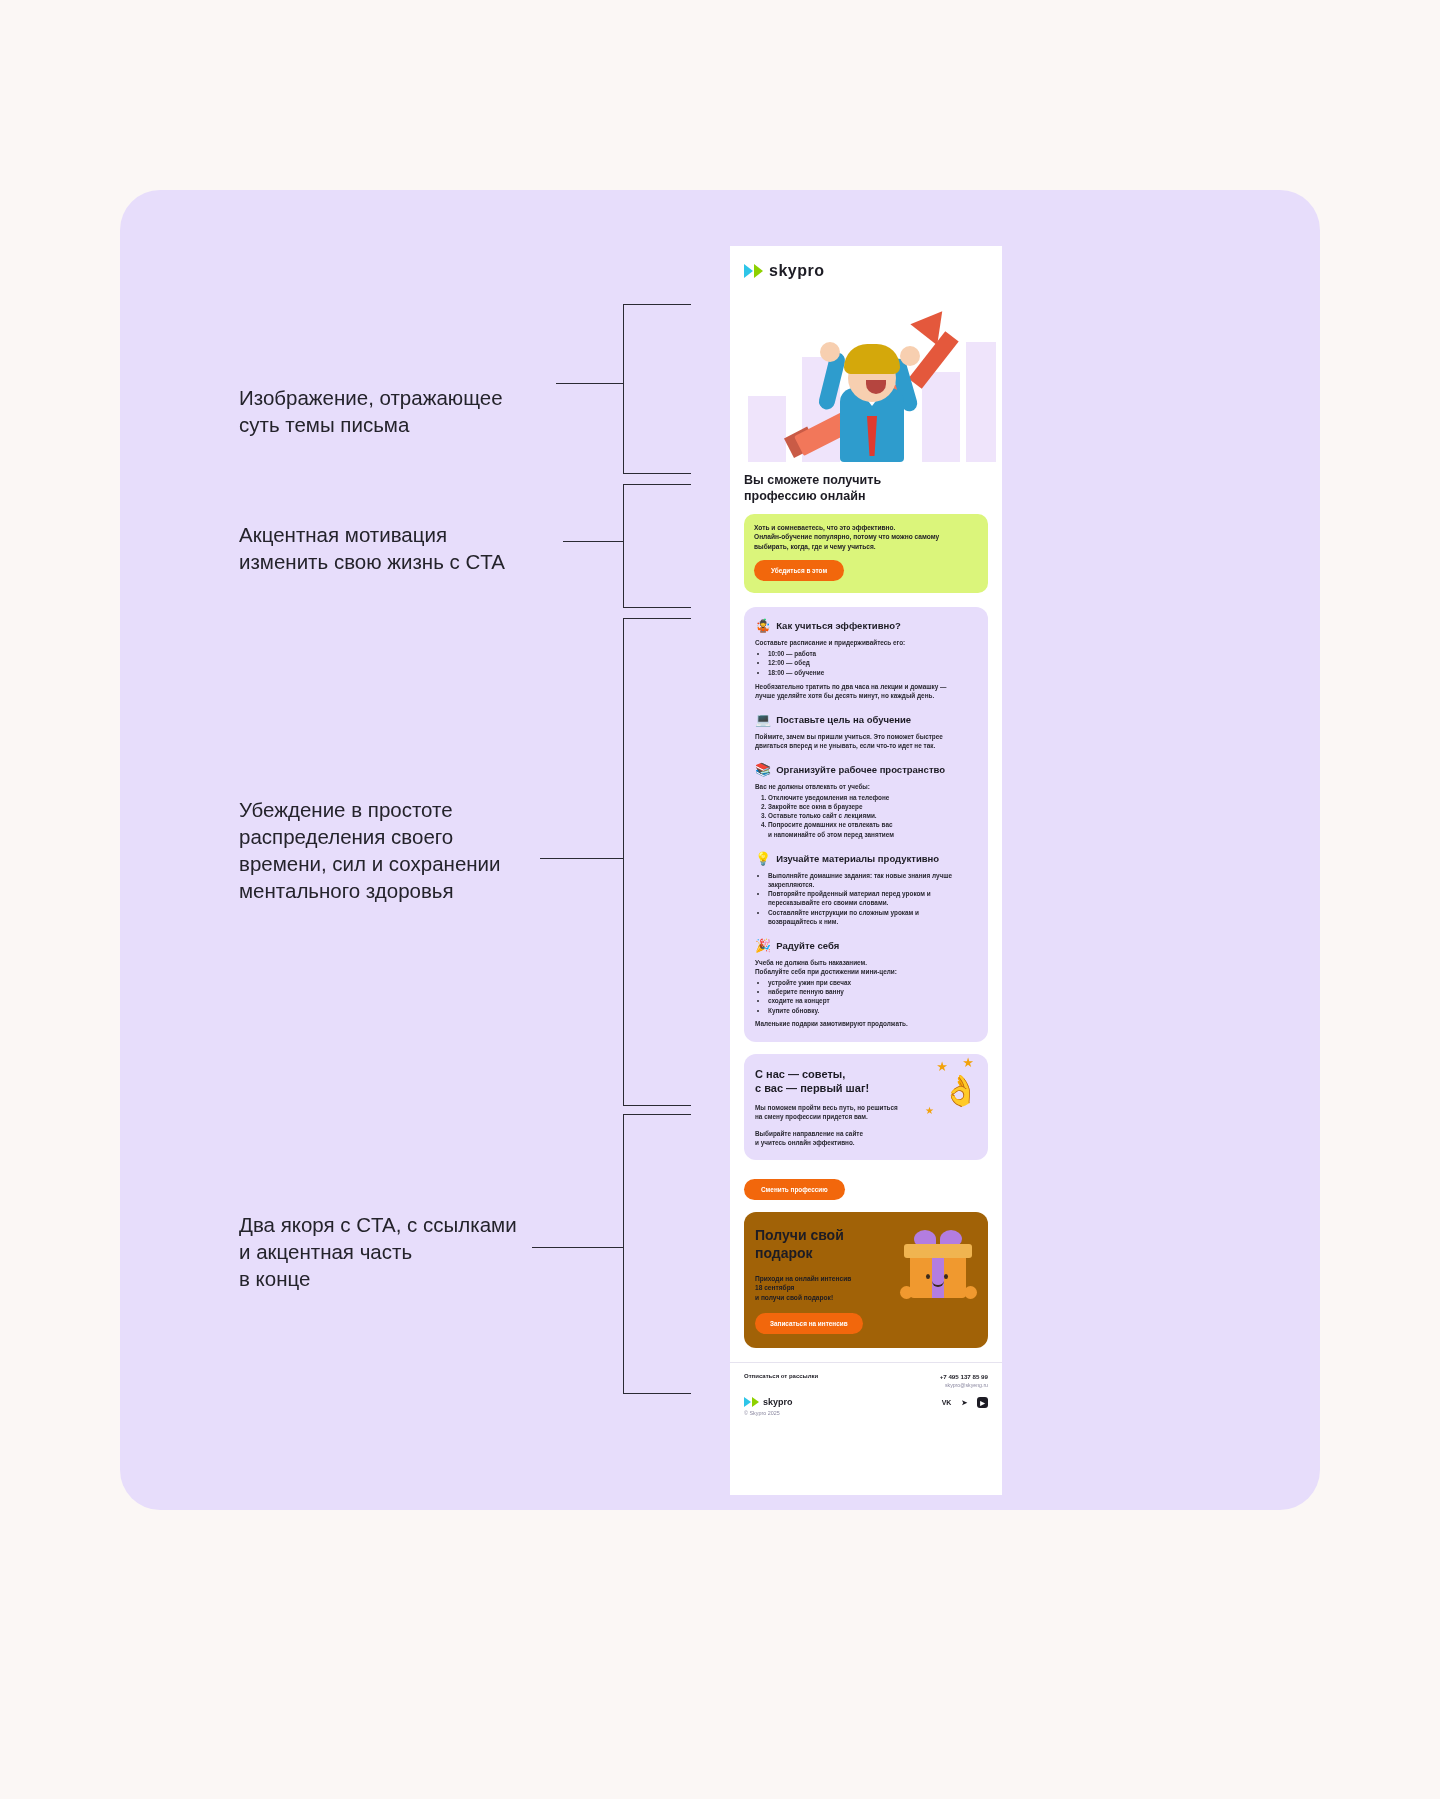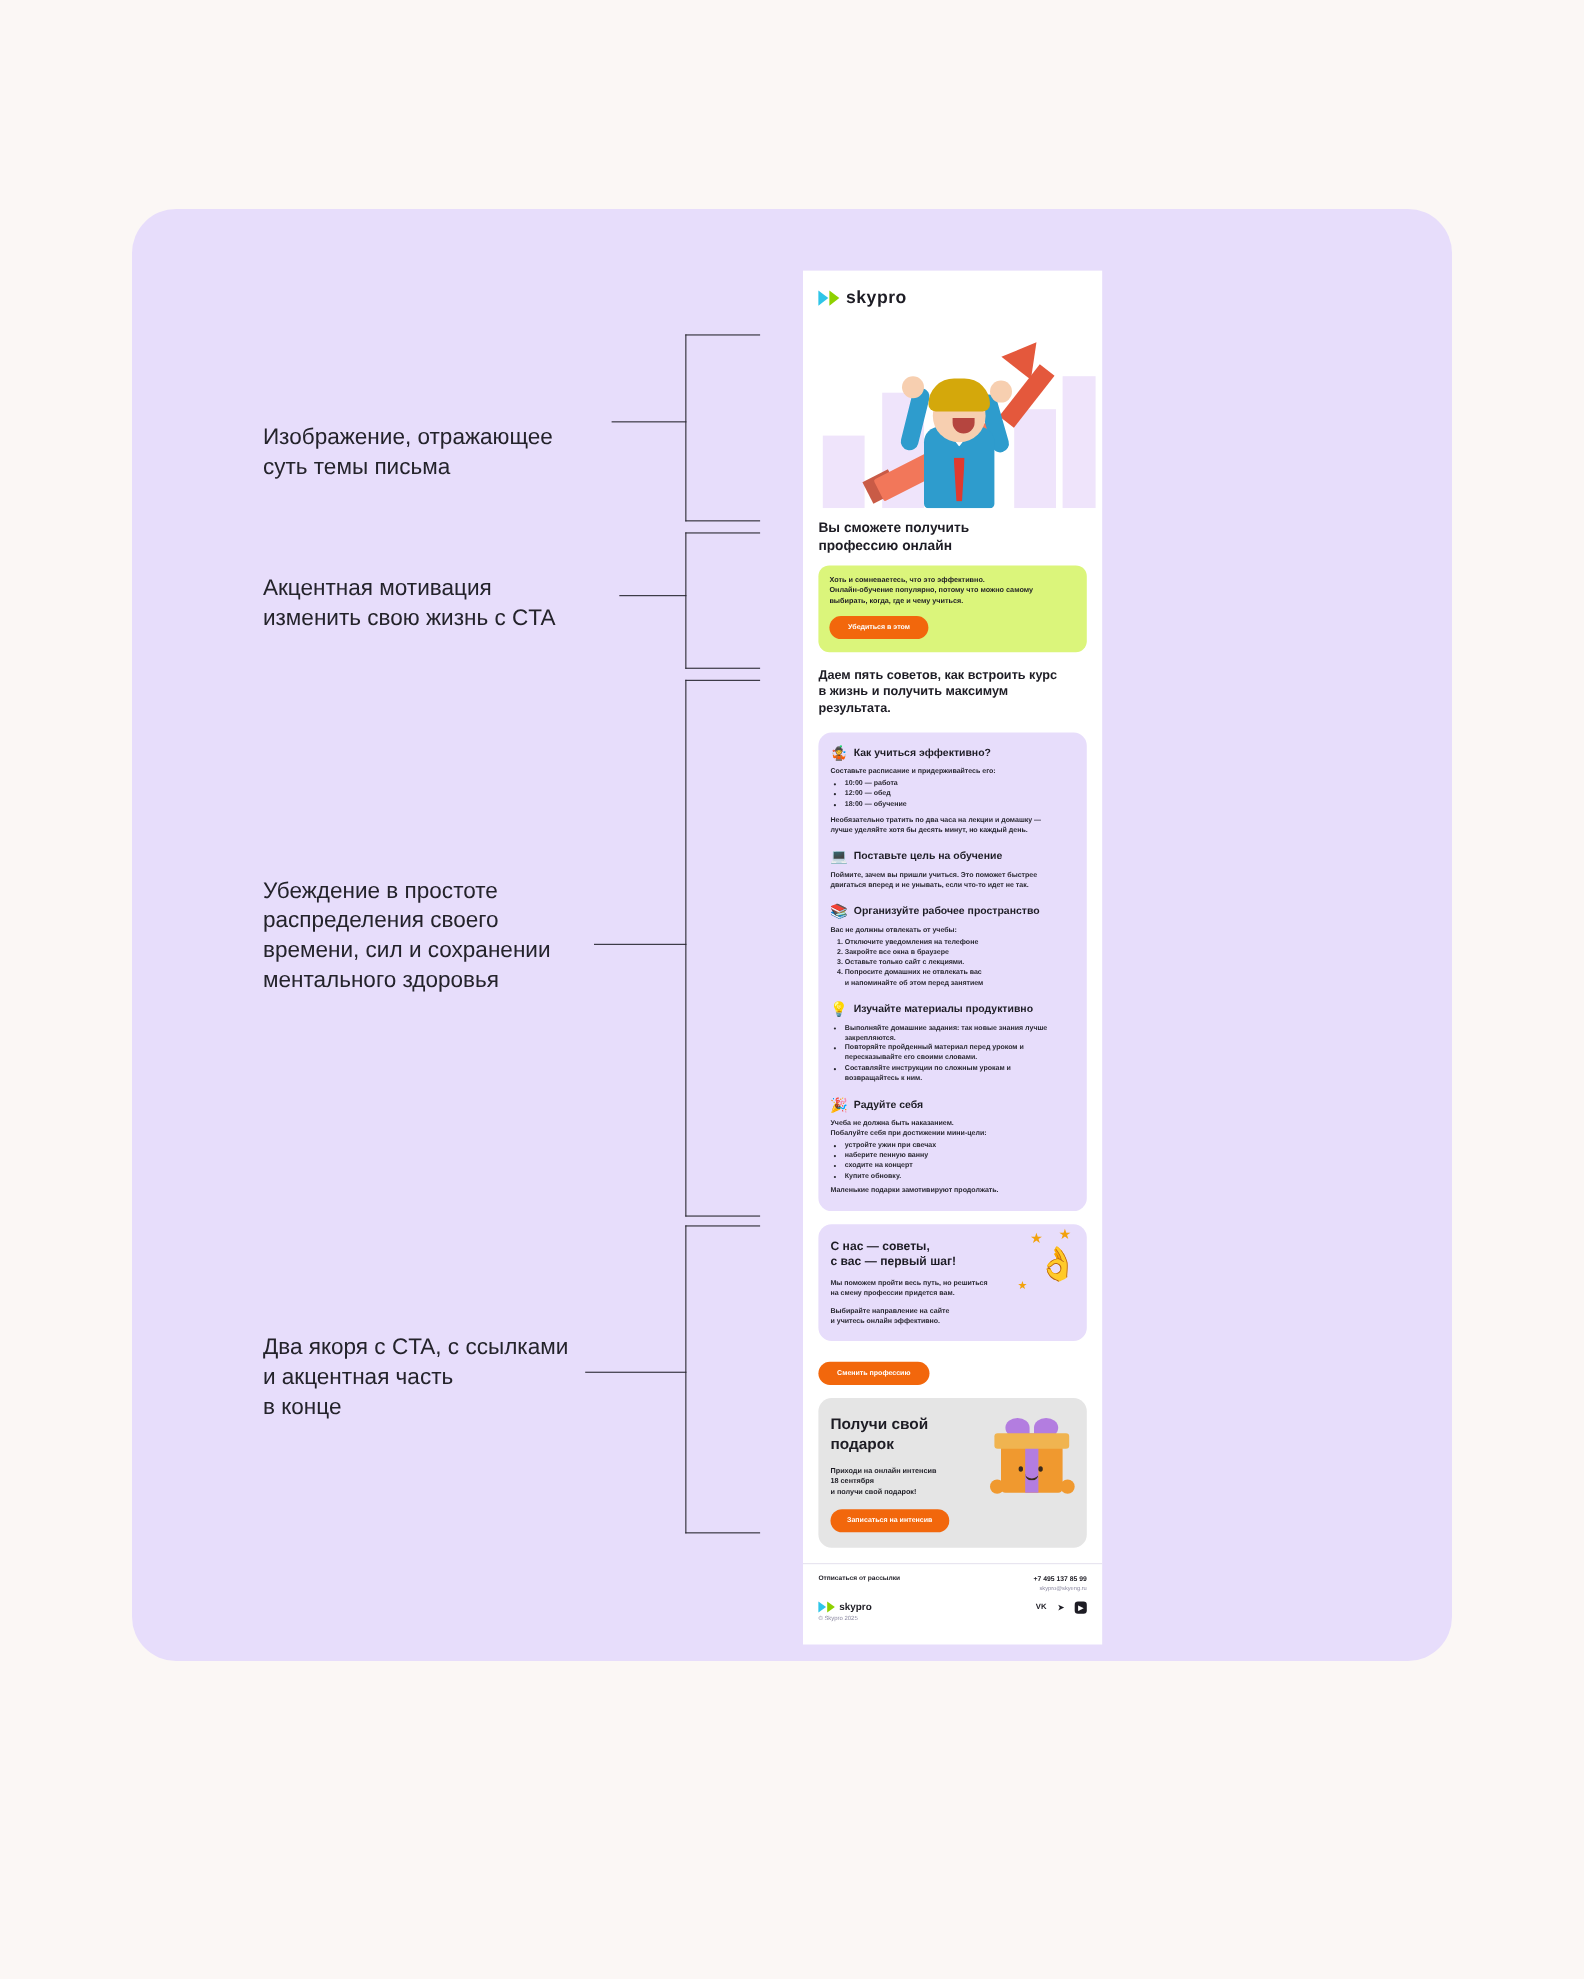--- a/index.html
+++ b/index.html
@@ -261,21 +261,21 @@
   }
   .star1 { right: 40px; top: 6px; }
   .star2 { right: 14px; top: 2px; }
   .star3 { right: 54px; top: 52px; font-size: 10px; }
 
   .btn-wrap { margin-top: 10px; }
 
   
   .gift-card {
     position: relative;
-    background: #e5e5e5; border-radius: 12px;
+    background: #a16207; border-radius: 12px;
     padding: 14px 11px 14px 11px; margin-top: 12px;
     overflow: hidden; min-height: 120px;
   }
   .gift-h {
     font-size: 14px; font-weight: 700; color: #1d1c24;
     line-height: 18px; white-space: pre-line;
   }
   .gift-p {
     font-size: 6.6px; line-height: 9.4px; color: #1d1c24;
     font-weight: 600; margin-top: 12px; white-space: pre-line;
@@ -461,23 +461,20 @@
       <div class="em-h1">Вы сможете получить
 профессию онлайн</div>
 
       <div class="green-box">
         <p>Хоть и сомневаетесь, что это эффективно.
 Онлайн-обучение популярно, потому что можно самому
 выбирать, когда, где и чему учиться.</p>
         <button class="btn-orange">Убедиться в этом</button>
       </div>
 
-      <div class="em-h2">Даем пять советов, как встроить курс
-в жизнь и получить максимум
-результата.</div>
 
       <div class="tips-card">
 
         <div class="tip-head">
           <span class="tip-emoji">🤹</span>
           <span class="tip-title">Как учиться эффективно?</span>
         </div>
         <div class="tip-p">Составьте расписание и придерживайтесь его:</div>
         <ul class="tip-list">
           <li>10:00 — работа</li>

